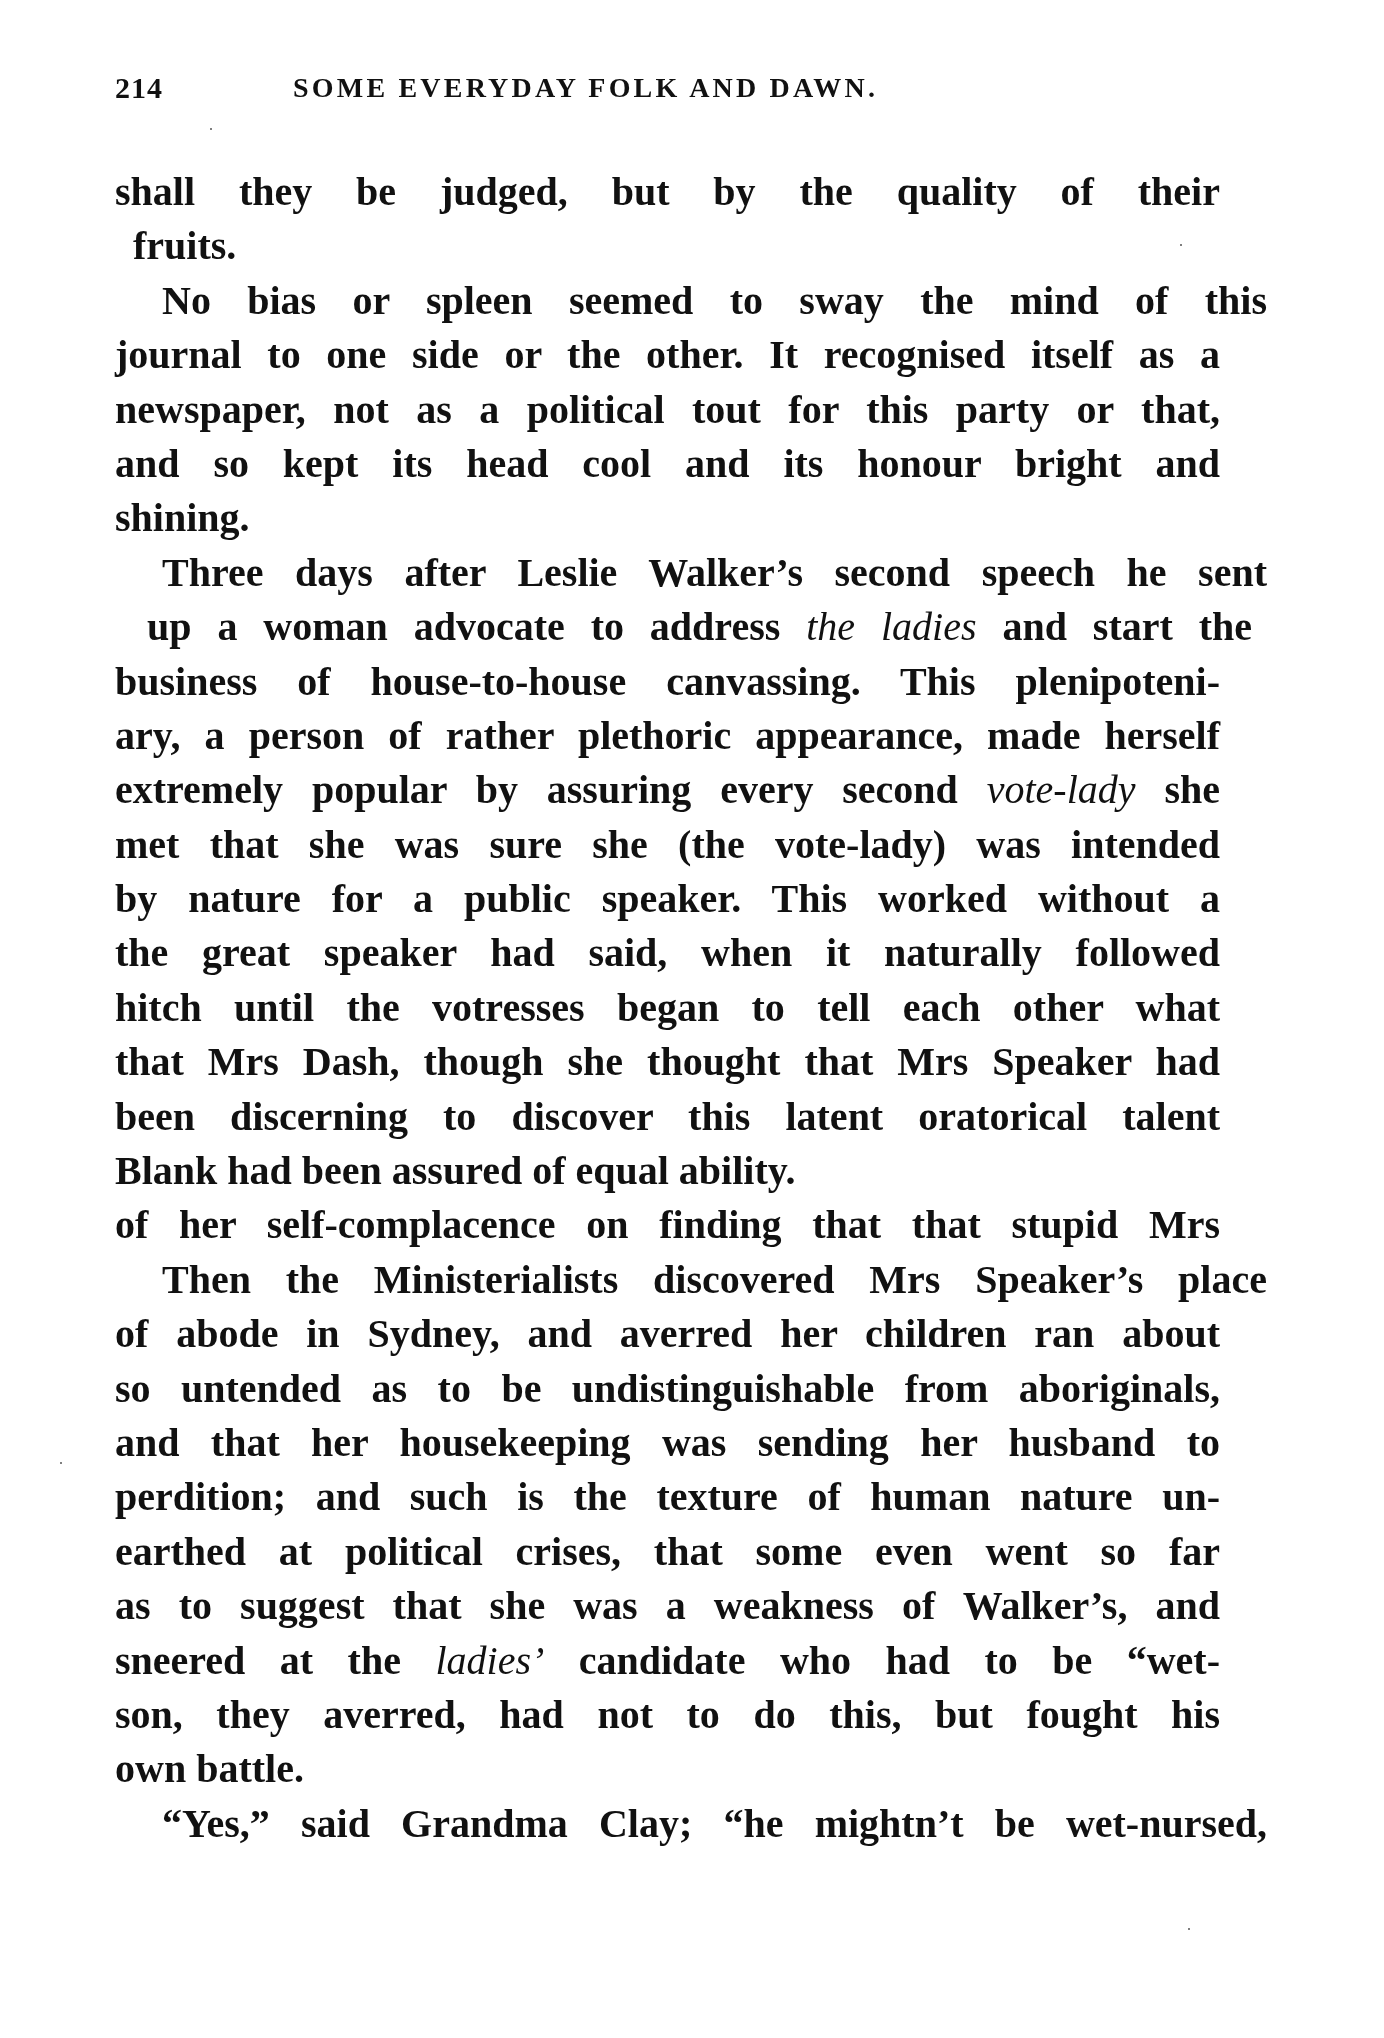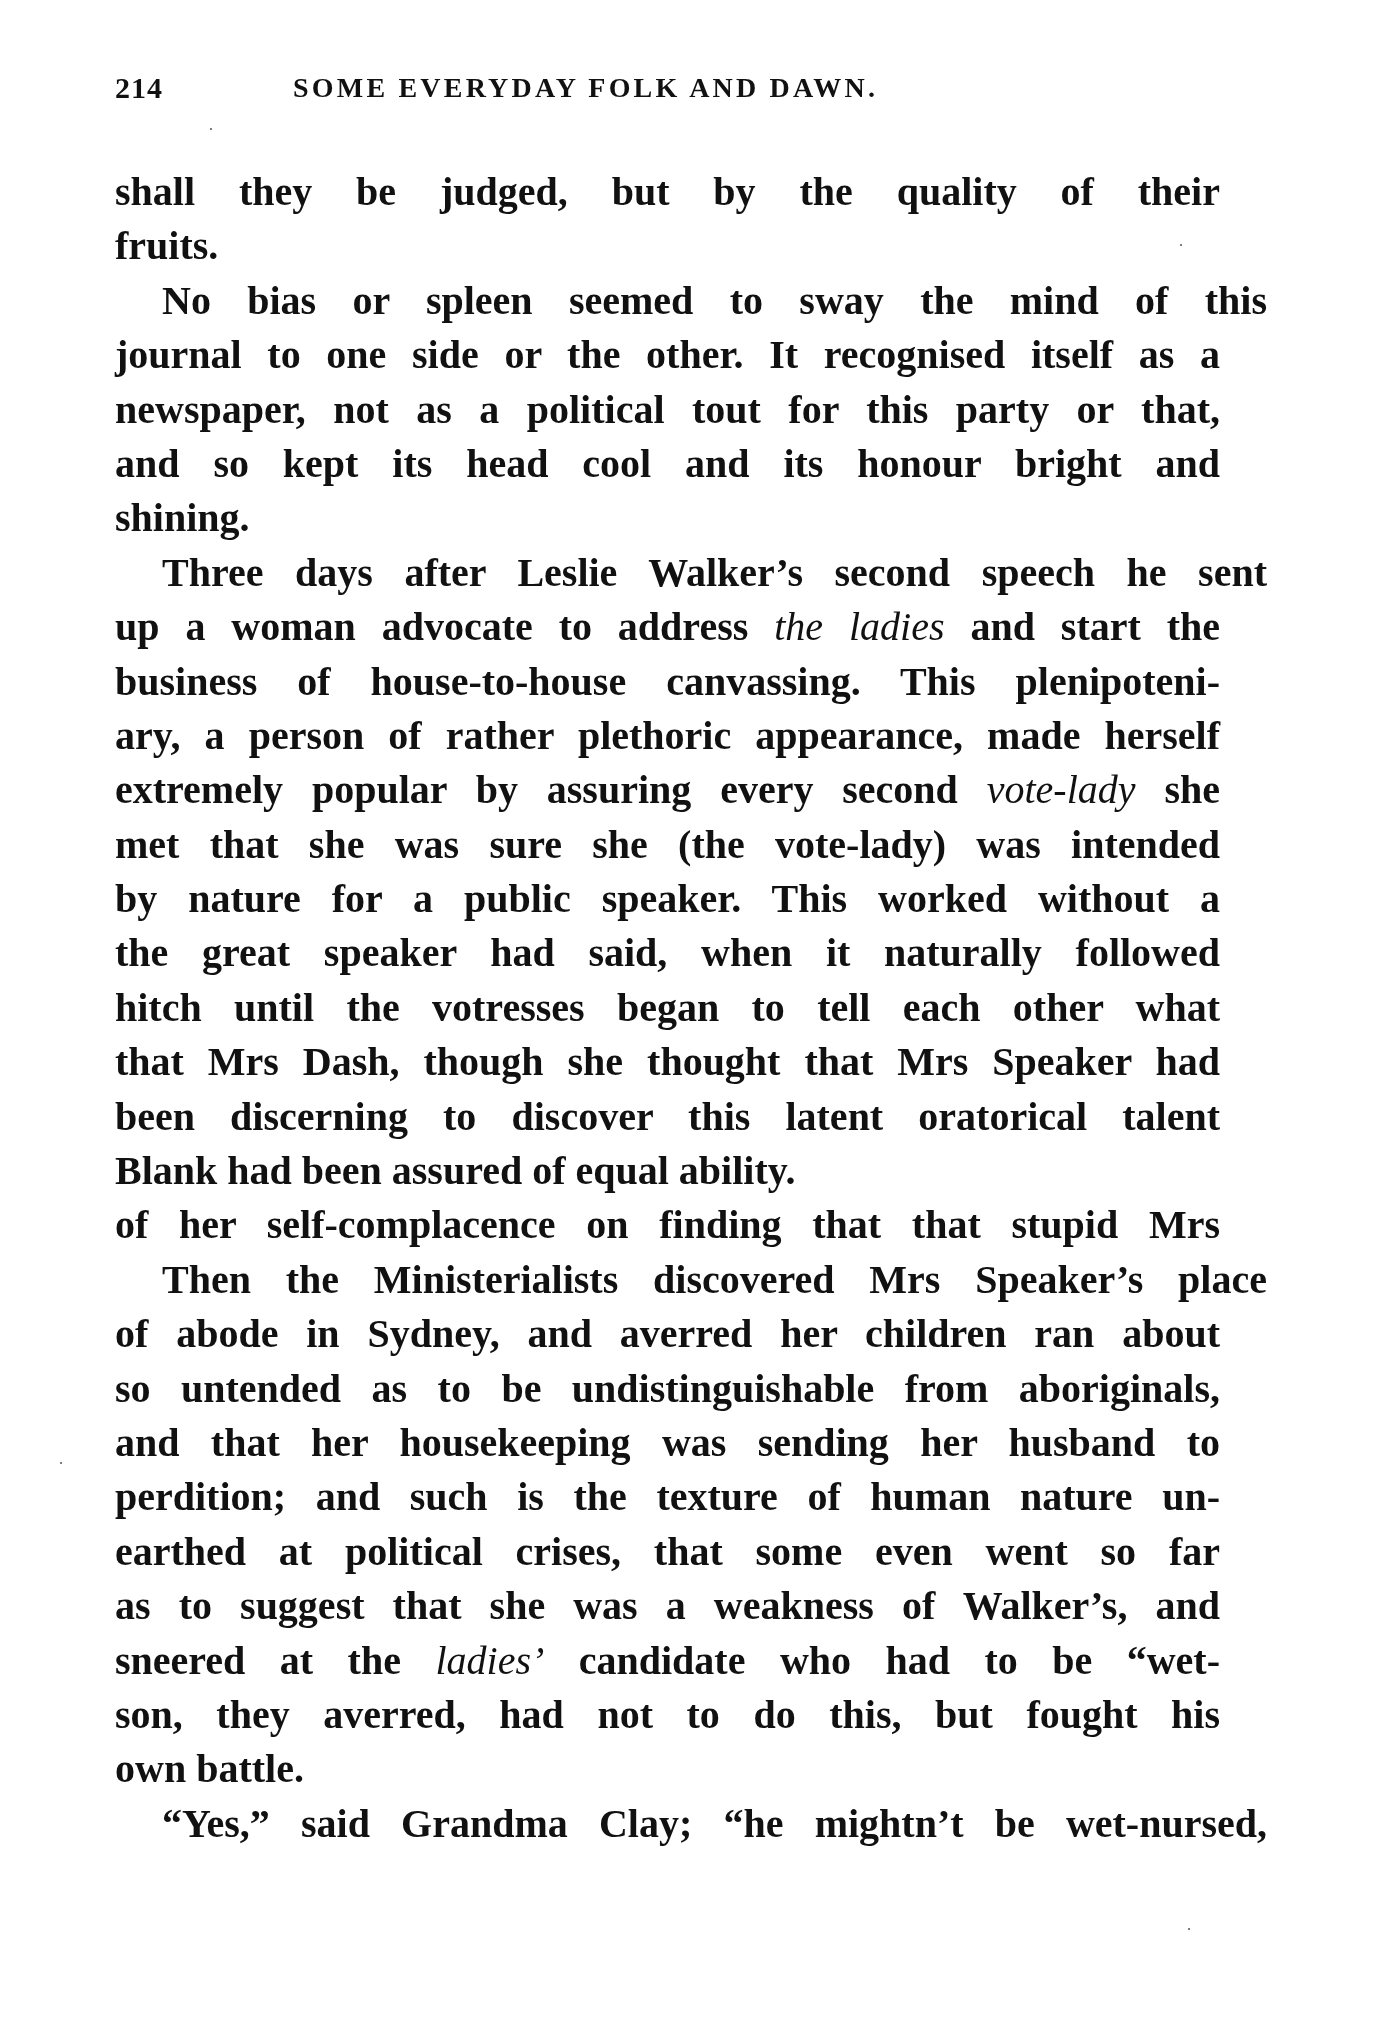--- a/index.html
+++ b/index.html
@@ -23,32 +23,32 @@
 
 <div class="page">
   <div class="running-head">
     <span class="folio">214</span>
     <span class="title">SOME EVERYDAY FOLK AND DAWN.</span>
   </div>
 
   <div class="body-text" id="body-text">
       <div>
         <div class="line" style="display: block; width: 1105px;">shall they be judged, but by the quality of their</div>
-        <div class="line last" style="display: block; width: 1105px; text-align-last: left;">fruits.</div>
+        <div class="line last" style="display: block; width: 1105px; text-align-last: left; margin-left: 18px;">fruits.</div>
       </div>
       <div>
         <div class="line indent" style="display: block; width: 1105px;">No bias or spleen seemed to sway the mind of this</div>
         <div class="line" style="display: block; width: 1105px;">journal to one side or the other.  It recognised itself as a</div>
         <div class="line" style="display: block; width: 1105px;">newspaper, not as a political tout for this party or that,</div>
         <div class="line" style="display: block; width: 1105px;">and so kept its head cool and its honour bright and</div>
         <div class="line last" style="display: block; width: 1105px; text-align-last: left;">shining.</div>
       </div>
       <div>
         <div class="line indent" style="display: block; width: 1105px;">Three days after Leslie Walker’s second speech he sent</div>
-        <div class="line" style="display: block; width: 1105px;"><span>up a woman advocate to address </span><span class="it">the ladies</span><span> and start the</span></div>
+        <div class="line" style="display: block; width: 1105px; margin-left: 32px;"><span>up a woman advocate to address </span><span class="it">the ladies</span><span> and start the</span></div>
         <div class="line" style="display: block; width: 1105px;">business of house-to-house canvassing.  This plenipoteni-</div>
         <div class="line" style="display: block; width: 1105px;">ary, a person of rather plethoric appearance, made herself</div>
         <div class="line" style="display: block; width: 1105px;"><span>extremely popular by assuring every second </span><span class="it">vote-lady</span><span> she</span></div>
         <div class="line" style="display: block; width: 1105px;">met that she was sure she (the vote-lady) was intended</div>
         <div class="line" style="display: block; width: 1105px;">by nature for a public speaker.  This worked without a</div>
         <div class="line" style="display: block; width: 1105px;">the great speaker had said, when it naturally followed</div>
         <div class="line" style="display: block; width: 1105px;">hitch until the votresses began to tell each other what</div>
         <div class="line" style="display: block; width: 1105px;">that Mrs Dash, though she thought that Mrs Speaker had</div>
         <div class="line" style="display: block; width: 1105px;">been discerning to discover this latent oratorical talent</div>
         <div class="line last" style="display: block; width: 1105px; text-align-last: left;">Blank had been assured of equal ability.</div>

